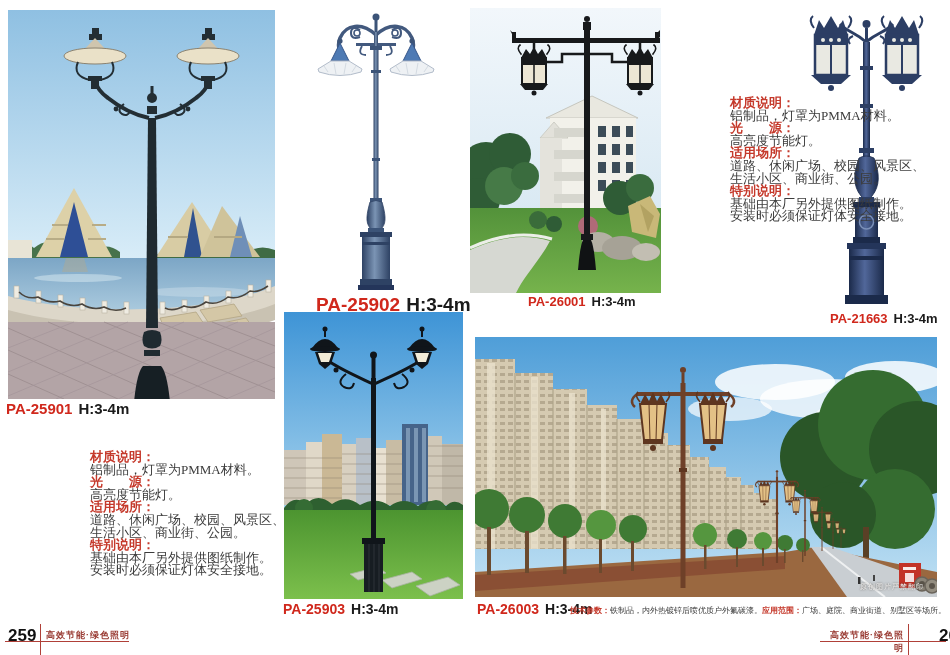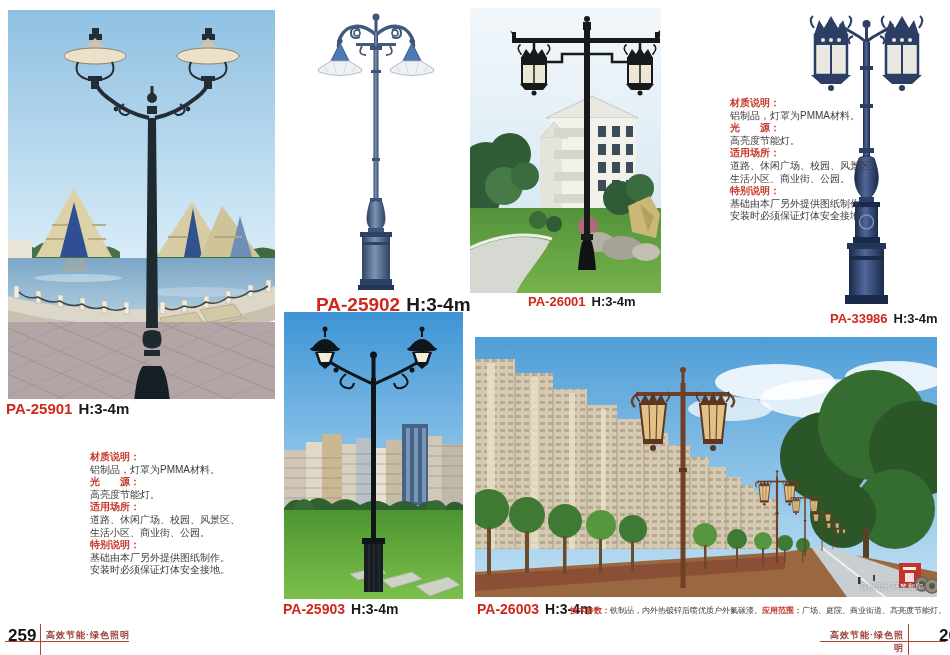--- a/index.html
+++ b/index.html
@@ -11,21 +11,21 @@
   .plabel{position:absolute;white-space:nowrap;font-weight:bold;}
   .plabel .code{color:#d0281c;font-weight:bold;}
   .plabel .size{color:#1b1b1b;font-weight:bold;margin-left:6px;}
   .lab1{left:6px;top:400px;font-size:15px;}
   .lab2{left:316px;top:294px;width:140px;text-align:center;font-size:19px;}
   .lab3{left:496px;top:294px;font-size:13px;margin-left:32px;}
   .lab4{left:830px;top:311px;font-size:13px;}
   .lab5{left:283px;top:601px;font-size:14px;}
   .lab6{left:477px;top:601px;font-size:14px;}
   
-  .spec{position:absolute;width:200px;font-size:10px;line-height:12.6px;color:#3c3c3c;}
+  .spec{position:absolute;width:200px;font-size:13px;line-height:12.6px;color:#3c3c3c;font-family:Liberation Serif, serif;}
   .spec .h{color:#c5392b;font-weight:bold;}
   .spec1{left:90px;top:451px;}
   .spec2{left:730px;top:97px;}
   
   .tech{position:absolute;left:570px;top:605px;font-size:8px;color:#3c3c3c;white-space:nowrap;}
   .tech .rl{color:#c5392b;font-weight:bold;}
   
   .pagenum{position:absolute;top:626px;font-size:17px;font-weight:bold;color:#111;}
   .slogan{position:absolute;top:629px;font-size:9px;font-weight:bold;color:#9a3c34;letter-spacing:1px;}
   .redline-h{position:absolute;height:1px;background:#b04038;}
@@ -575,21 +575,21 @@
   <div class="plabel lab1">
     <span class="code">PA-25901</span><span class="size">H:3-4m</span>
   </div>
   <div class="plabel lab2">
     <span class="code">PA-25902</span><span class="size">H:3-4m</span>
   </div>
   <div class="plabel lab3">
     <span class="code">PA-26001</span><span class="size">H:3-4m</span>
   </div>
   <div class="plabel lab4">
-    <span class="code">PA-33986</span><span class="size">H:3-4m</span>
+    <span class="code">PA-21663</span><span class="size">H:3-4m</span>
   </div>
   <div class="plabel lab5">
     <span class="code">PA-25903</span><span class="size">H:3-4m</span>
   </div>
   <div class="plabel lab6">
     <span class="code">PA-26003</span><span class="size">H:3-4m</span>
   </div>
 
   <div class="spec spec1">
     <div class="h">材质说明：</div>
@@ -611,21 +611,21 @@
     <div>高亮度节能灯。</div>
     <div class="h">适用场所：</div>
     <div>道路、休闲广场、校园、风景区、</div>
     <div>生活小区、商业街、公园。</div>
     <div class="h">特别说明：</div>
     <div>基础由本厂另外提供图纸制作。</div>
     <div>安装时必须保证灯体安全接地。</div>
   </div>
 
   <div class="tech">
-    <span class="rl">技术参数：</span><span>铁制品，内外热镀锌后喷优质户外氟碳漆。</span><span class="rl">应用范围：</span><span>广场、庭院、商业街道、高亮度节能灯。</span>
+    <span class="rl">技术参数：</span><span>铁制品，内外热镀锌后喷优质户外氟碳漆。</span><span class="rl">应用范围：</span><span>广场、庭院、商业街道、别墅区等场所。</span>
   </div>
 
   <div class="pagenum" style="left:8px;">259</div>
   <div class="redline-v" style="left:40px;top:624px;height:31px;"></div>
   <div class="slogan" style="left:46px;">高效节能·绿色照明</div>
   <div class="redline-h" style="left:5px;top:641px;width:124px;"></div>
 
   <div class="slogan" style="left:821px;width:83px;text-align:right;">高效节能·绿色照明</div>
   <div class="redline-v" style="left:908px;top:624px;height:31px;"></div>
   <div class="pagenum" style="left:913px;margin-left:26px;">260</div>

